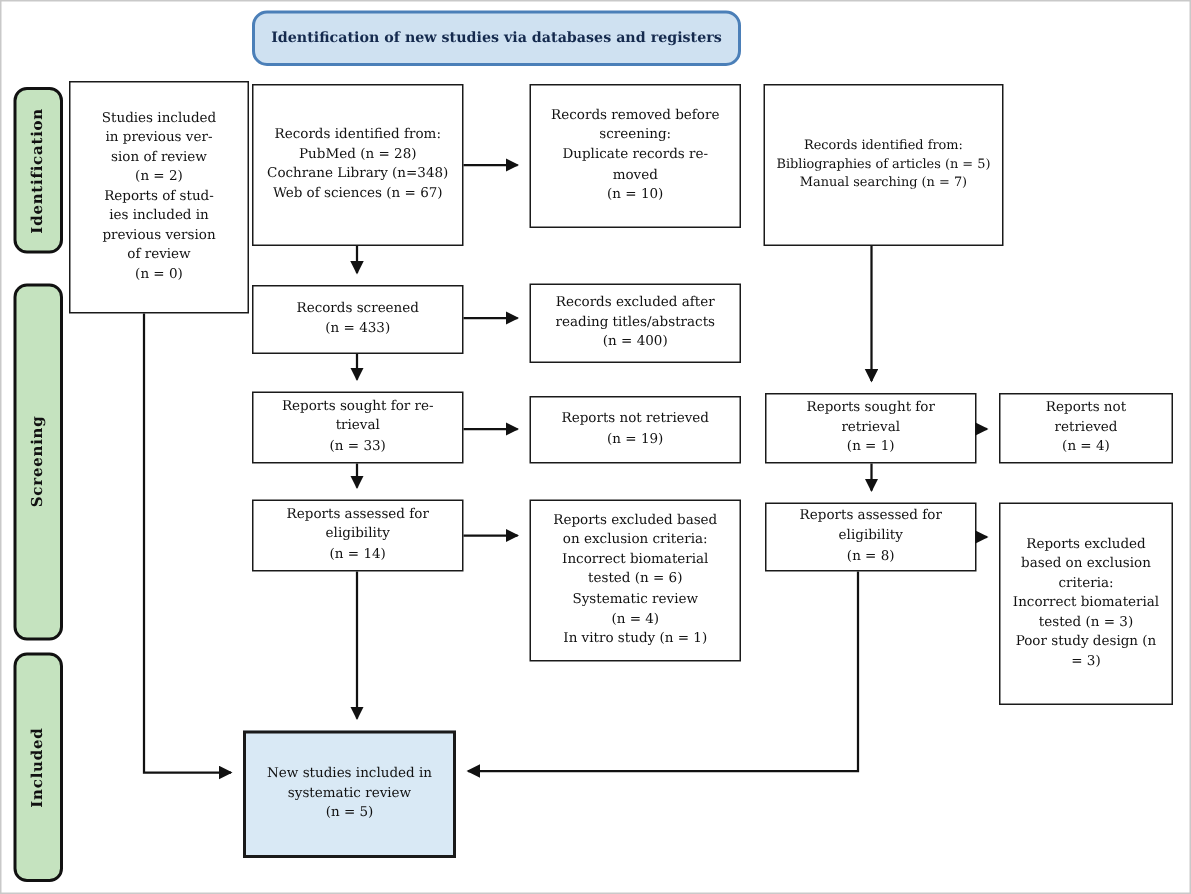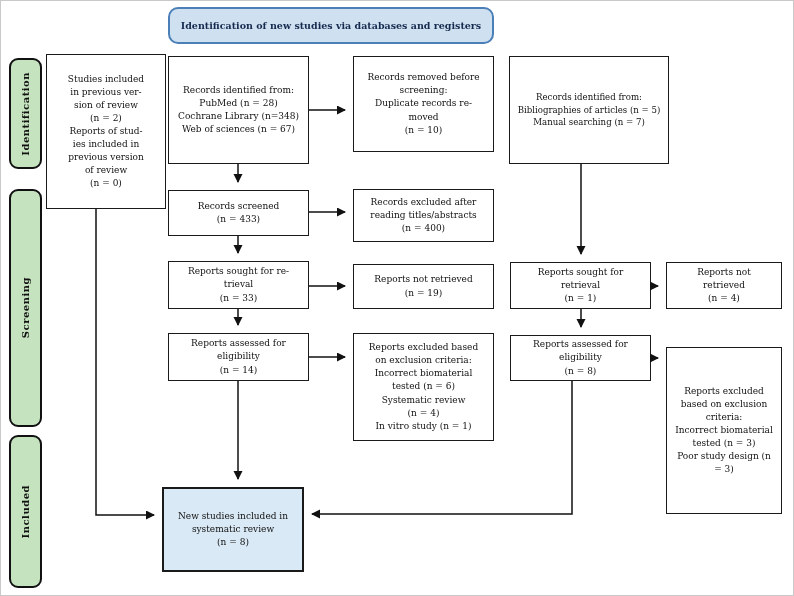--- a/index.html
+++ b/index.html
@@ -106,21 +106,21 @@
 on exclusion criteria:
 Incorrect biomaterial
 tested (n = 6)
 Systematic review
 (n = 4)
 In vitro study (n = 1)</span>
   </div>
   <div class="box blue" style="left:161px;top:486px;width:142px;height:85px;">
     <span>New studies included in
 systematic review
-(n = 8)</span>
+(n = 5)</span>
   </div>
 
   <div class="box tight" style="left:508px;top:55px;width:160px;height:108px;">
     <span>Records identified from:
 Bibliographies of articles (n = 5)
 Manual searching (n = 7)</span>
   </div>
   <div class="box" style="left:509px;top:261px;width:141px;height:47px;">
     <span>Reports sought for
 retrieval
@@ -129,21 +129,21 @@
   <div class="box" style="left:665px;top:261px;width:116px;height:47px;">
     <span>Reports not
 retrieved
 (n = 4)</span>
   </div>
   <div class="box" style="left:509px;top:334px;width:141px;height:46px;">
     <span>Reports assessed for
 eligibility
 (n = 8)</span>
   </div>
-  <div class="box" style="left:665px;top:346px;width:116px;height:167px;">
+  <div class="box" style="left:665px;top:334px;width:116px;height:135px;">
     <span>Reports excluded
 based on exclusion
 criteria:
 Incorrect biomaterial
 tested (n = 3)
 Poor study design (n
 = 3)</span>
   </div>
 
   <svg class="arrows" width="794" height="596" viewBox="0 0 794 596">

